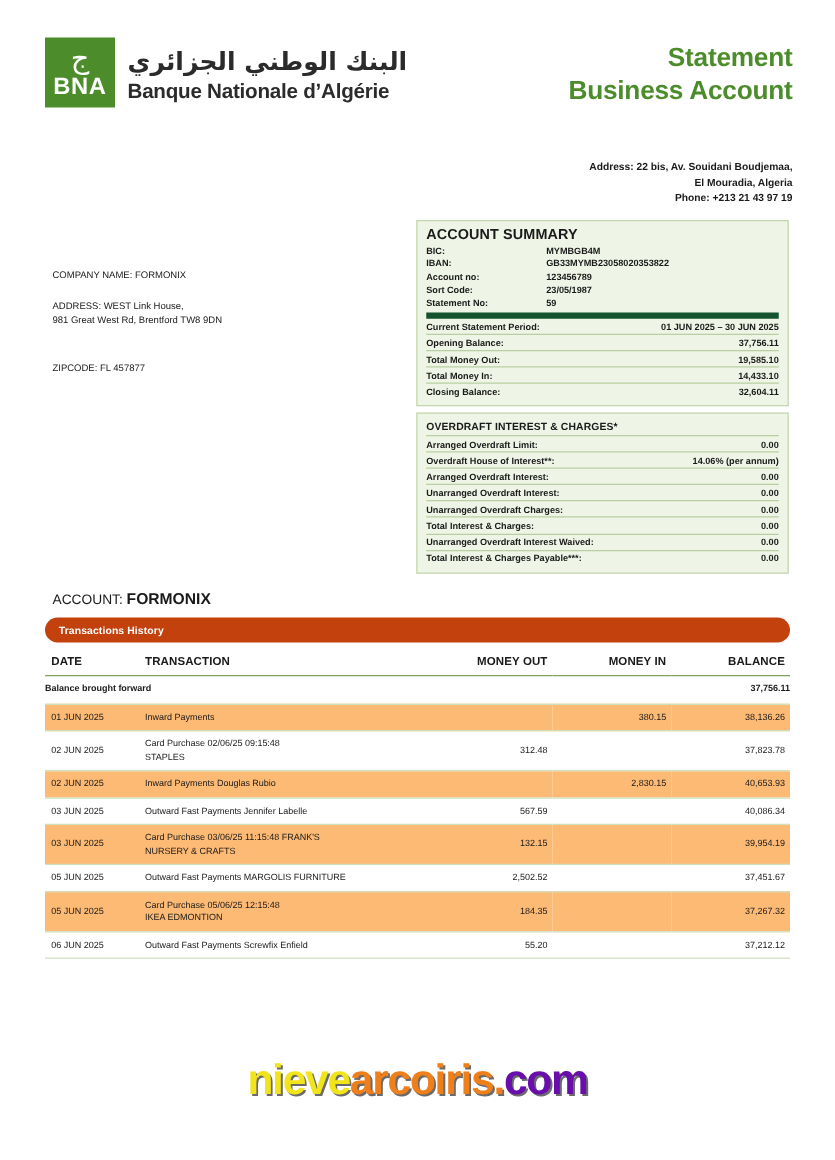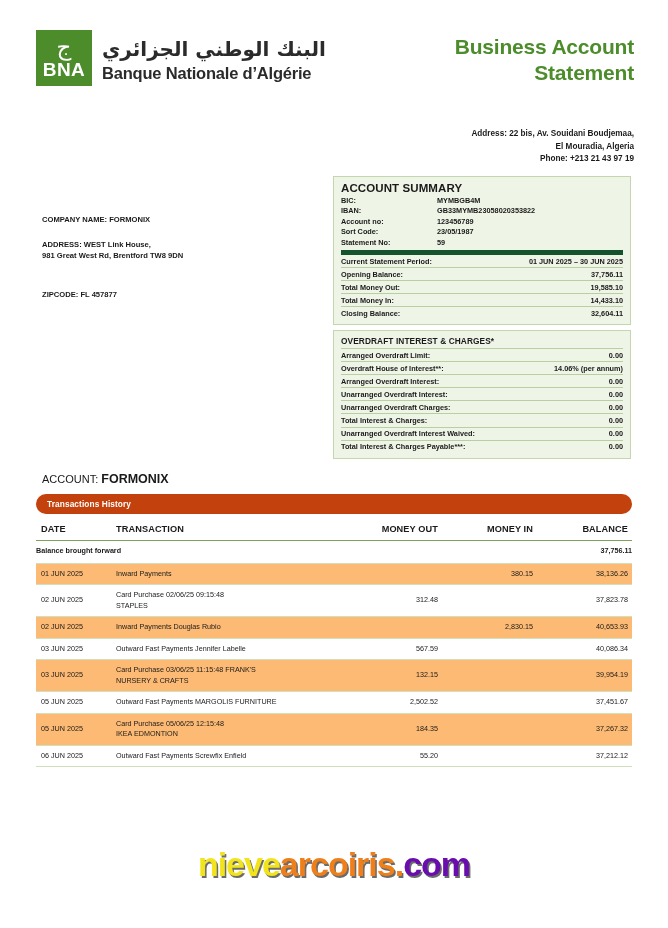--- a/index.html
+++ b/index.html
@@ -111,21 +111,21 @@
     font-weight: bold;
   }
 
   
   .customer {
     position: absolute;
     left: 42px;
     top: 214px;
     width: 270px;
     font-size: 7.6px;
-    font-weight: bold;
+    font-weight: normal;
     line-height: 11px;
     color: #1a1a1a;
   }
   .customer .blk { margin-bottom: 14px; }
   .customer .blk:last-child { margin-bottom: 0; margin-top: 28px; }
 
   
   .sumbox {
     position: absolute;
     background: #eef4e6;
@@ -283,22 +283,22 @@
       <div class="logo-box">
         <div class="logo-glyph">ج</div>
         <div class="logo-text">BNA</div>
       </div>
       <div class="brand-names">
         <div class="brand-ar">البنك الوطني الجزائري</div>
         <div class="brand-fr">Banque Nationale d’Algérie</div>
       </div>
     </div>
     <div class="doc-title">
+      <div>Statement</div>
       <div>Business Account</div>
-      <div>Statement</div>
     </div>
   </div>
 
   <div class="bank-address">
     <div>Address: 22 bis, Av. Souidani Boudjemaa,</div>
     <div>El Mouradia, Algeria</div>
     <div>Phone:  +213 21 43 97 19</div>
   </div>
 
   <div class="customer">

